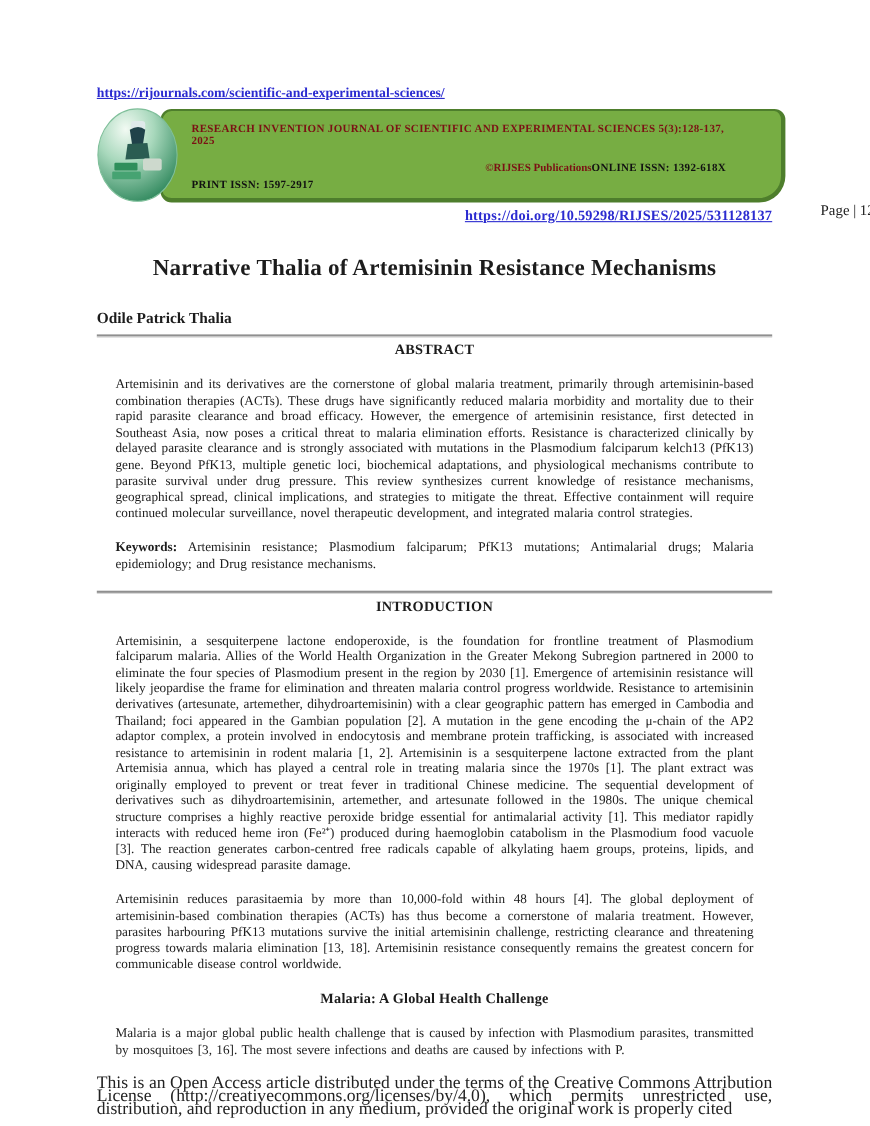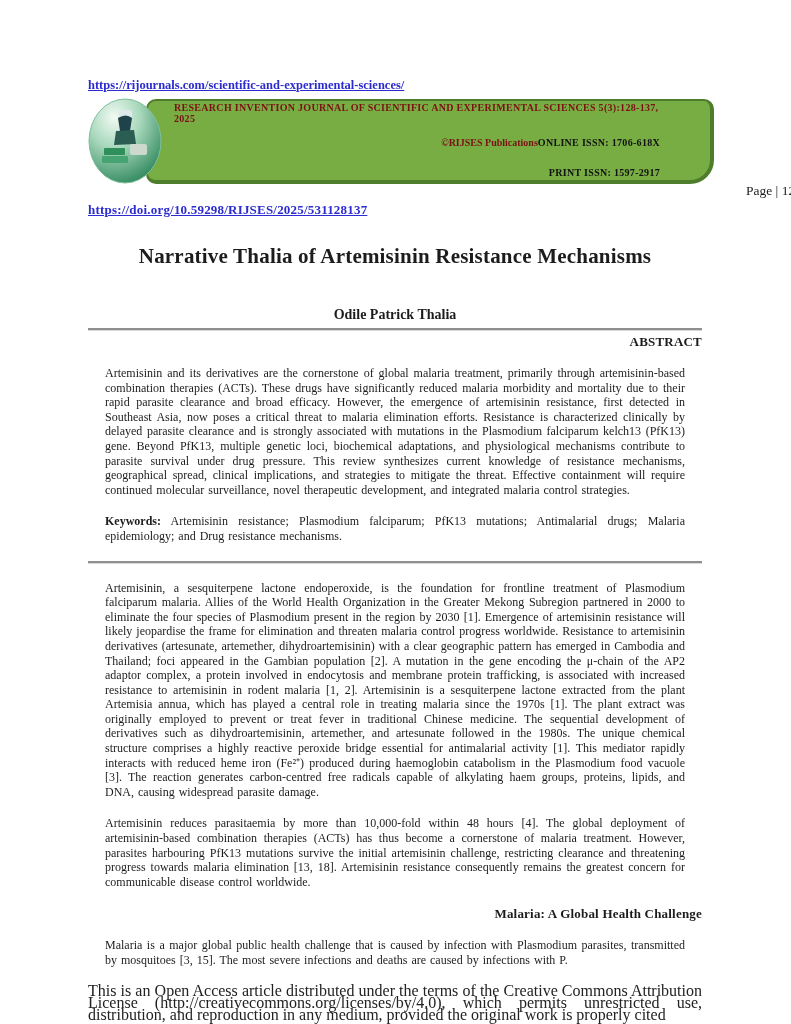--- a/index.html
+++ b/index.html
@@ -36,21 +36,21 @@
     position: absolute;
     left: 58px;
     top: 1px;
     right: -12px;
     bottom: 0;
     background: var(--box-green, #77ad43);
     border: 2px solid var(--box-border, #4e7e2c);
     border-right-width: 4px;
     border-bottom-width: 4px;
     border-radius: 10px 10px 24px 10px;
-    padding: 1px 50px 8px 26px;
+    padding: 11px 50px 8px 26px;
   }
   .journal-line {
     font-size: 10px;
     font-weight: bold;
     letter-spacing: 0.3px;
     color: var(--maroon, #7b1114);
   }
   .box-row2 {
     margin-top: 13px;
     display: flex;
@@ -62,31 +62,30 @@
     font-weight: bold;
     color: var(--maroon, #7b1114);
   }
   .issn {
     font-size: 10px;
     font-weight: bold;
     color: #111;
     letter-spacing: 0.3px;
   }
   .box-row3 {
-    margin-top: 14px;
-    text-align: right;
+    text-align: left;
   }
   .logo {
     position: absolute;
     left: 0;
     top: 0;
     width: 75px;
     height: 86px;
   }
-  .doi-row { margin-top: 16px; }
+  .doi-row { margin-top: 3px; text-align: right; }
   a.doi {
     font-size: 13px;
     font-weight: bold;
     color: var(--link-blue, #2b2bd0);
     text-decoration: underline;
     letter-spacing: 0.2px;
   }
   .page-num {
     position: absolute;
     left: 746px;
@@ -97,40 +96,40 @@
     white-space: nowrap;
   }
   h1.title {
     margin: 26px 0 0 0;
     text-align: center;
     font-size: 21px;
     font-weight: bold;
     letter-spacing: 0.2px;
   }
   .author {
-    margin-top: 38px;
-    text-align: center;
+    margin-top: 27px;
+    text-align: left;
     font-size: 14px;
     font-weight: bold;
   }
   .affiliation {
     margin-top: 14px;
     text-align: center;
     font-size: 12.5px;
     font-weight: bold;
   }
   .rule {
     margin-top: 5px;
     height: 3px;
     border-top: 2px solid #8f8f8f;
     border-bottom: 1px solid #d8d8d8;
   }
   .section-heading {
     margin: 3px 0 0 0;
-    text-align: right;
+    text-align: center;
     font-size: 13px;
     font-weight: bold;
     letter-spacing: 0.2px;
     line-height: 15px;
   }
   p.body-text {
     margin: 17px;
     font-size: 12px;
     line-height: 14.6px;
     text-align: justify;
@@ -151,21 +150,21 @@
 <div class="page">
   <div class="content">
 
     <a class="top-url" href="#">https://rijournals.com/scientific-and-experimental-sciences/</a>
 
     <div class="header-band">
       <div class="green-box">
         <div class="journal-line">RESEARCH INVENTION JOURNAL OF SCIENTIFIC AND EXPERIMENTAL SCIENCES 5(3):128-137, 2025</div>
         <div class="box-row2">
           <span class="publisher">©RIJSES Publications</span>
-          <span class="issn">ONLINE ISSN: 1706-618X</span>
+          <span class="issn">ONLINE ISSN: 1392-618X</span>
         </div>
         <div class="box-row3">
           <span class="issn">PRINT ISSN: 1597-2917</span>
         </div>
       </div>
       <div class="logo">
         <svg width="75" height="86" viewBox="0 0 75 86" aria-hidden="true">
           <defs>
             <radialGradient id="lg" cx="35%" cy="22%" r="90%">
               <stop offset="0%" stop-color="#f2faf3"></stop>
@@ -196,27 +195,28 @@
     <div class="rule"></div>
 
     <h2 class="section-heading">ABSTRACT</h2>
 
     <p class="body-text">Artemisinin and its derivatives are the cornerstone of global malaria treatment, primarily through artemisinin-based combination therapies (ACTs). These drugs have significantly reduced malaria morbidity and mortality due to their rapid parasite clearance and broad efficacy. However, the emergence of artemisinin resistance, first detected in Southeast Asia, now poses a critical threat to malaria elimination efforts. Resistance is characterized clinically by delayed parasite clearance and is strongly associated with mutations in the Plasmodium falciparum kelch13 (PfK13) gene. Beyond PfK13, multiple genetic loci, biochemical adaptations, and physiological mechanisms contribute to parasite survival under drug pressure. This review synthesizes current knowledge of resistance mechanisms, geographical spread, clinical implications, and strategies to mitigate the threat. Effective containment will require continued molecular surveillance, novel therapeutic development, and integrated malaria control strategies.</p>
 
     <p class="body-text"><span class="bold">Keywords:</span><span> Artemisinin resistance; Plasmodium falciparum; PfK13 mutations; Antimalarial drugs; Malaria epidemiology; and Drug resistance mechanisms.</span></p>
 
     <div class="rule"></div>
 
+    <h2 class="section-heading">INTRODUCTION</h2>
 
     <p class="body-text">Artemisinin, a sesquiterpene lactone endoperoxide, is the foundation for frontline treatment of Plasmodium falciparum malaria. Allies of the World Health Organization in the Greater Mekong Subregion partnered in 2000 to eliminate the four species of Plasmodium present in the region by 2030 [1]. Emergence of artemisinin resistance will likely jeopardise the frame for elimination and threaten malaria control progress worldwide. Resistance to artemisinin derivatives (artesunate, artemether, dihydroartemisinin) with a clear geographic pattern has emerged in Cambodia and Thailand; foci appeared in the Gambian population [2]. A mutation in the gene encoding the μ-chain of the AP2 adaptor complex, a protein involved in endocytosis and membrane protein trafficking, is associated with increased resistance to artemisinin in rodent malaria [1, 2]. Artemisinin is a sesquiterpene lactone extracted from the plant Artemisia annua, which has played a central role in treating malaria since the 1970s [1]. The plant extract was originally employed to prevent or treat fever in traditional Chinese medicine. The sequential development of derivatives such as dihydroartemisinin, artemether, and artesunate followed in the 1980s. The unique chemical structure comprises a highly reactive peroxide bridge essential for antimalarial activity [1]. This mediator rapidly interacts with reduced heme iron (Fe²⁺) produced during haemoglobin catabolism in the Plasmodium food vacuole [3]. The reaction generates carbon-centred free radicals capable of alkylating haem groups, proteins, lipids, and DNA, causing widespread parasite damage.</p>
 
     <p class="body-text">Artemisinin reduces parasitaemia by more than 10,000-fold within 48 hours [4]. The global deployment of artemisinin-based combination therapies (ACTs) has thus become a cornerstone of malaria treatment. However, parasites harbouring PfK13 mutations survive the initial artemisinin challenge, restricting clearance and threatening progress towards malaria elimination [13, 18]. Artemisinin resistance consequently remains the greatest concern for communicable disease control worldwide.</p>
 
     <h2 class="section-heading">Malaria: A Global Health Challenge</h2>
 
-    <p class="body-text">Malaria is a major global public health challenge that is caused by infection with Plasmodium parasites, transmitted by mosquitoes [3, 15]. The most severe infections and deaths are caused by infections with P.</p>
+    <p class="body-text">Malaria is a major global public health challenge that is caused by infection with Plasmodium parasites, transmitted by mosquitoes [3, 16]. The most severe infections and deaths are caused by infections with P.</p>
 
     <p class="footer-text">This is an Open Access article distributed under the terms of the Creative Commons Attribution License (http://creativecommons.org/licenses/by/4.0), which permits unrestricted use, distribution, and reproduction in any medium, provided the original work is properly cited</p>
 
   </div>
 
   <div class="page-num">Page | 128</div>
 </div>
 
 </body></html>

